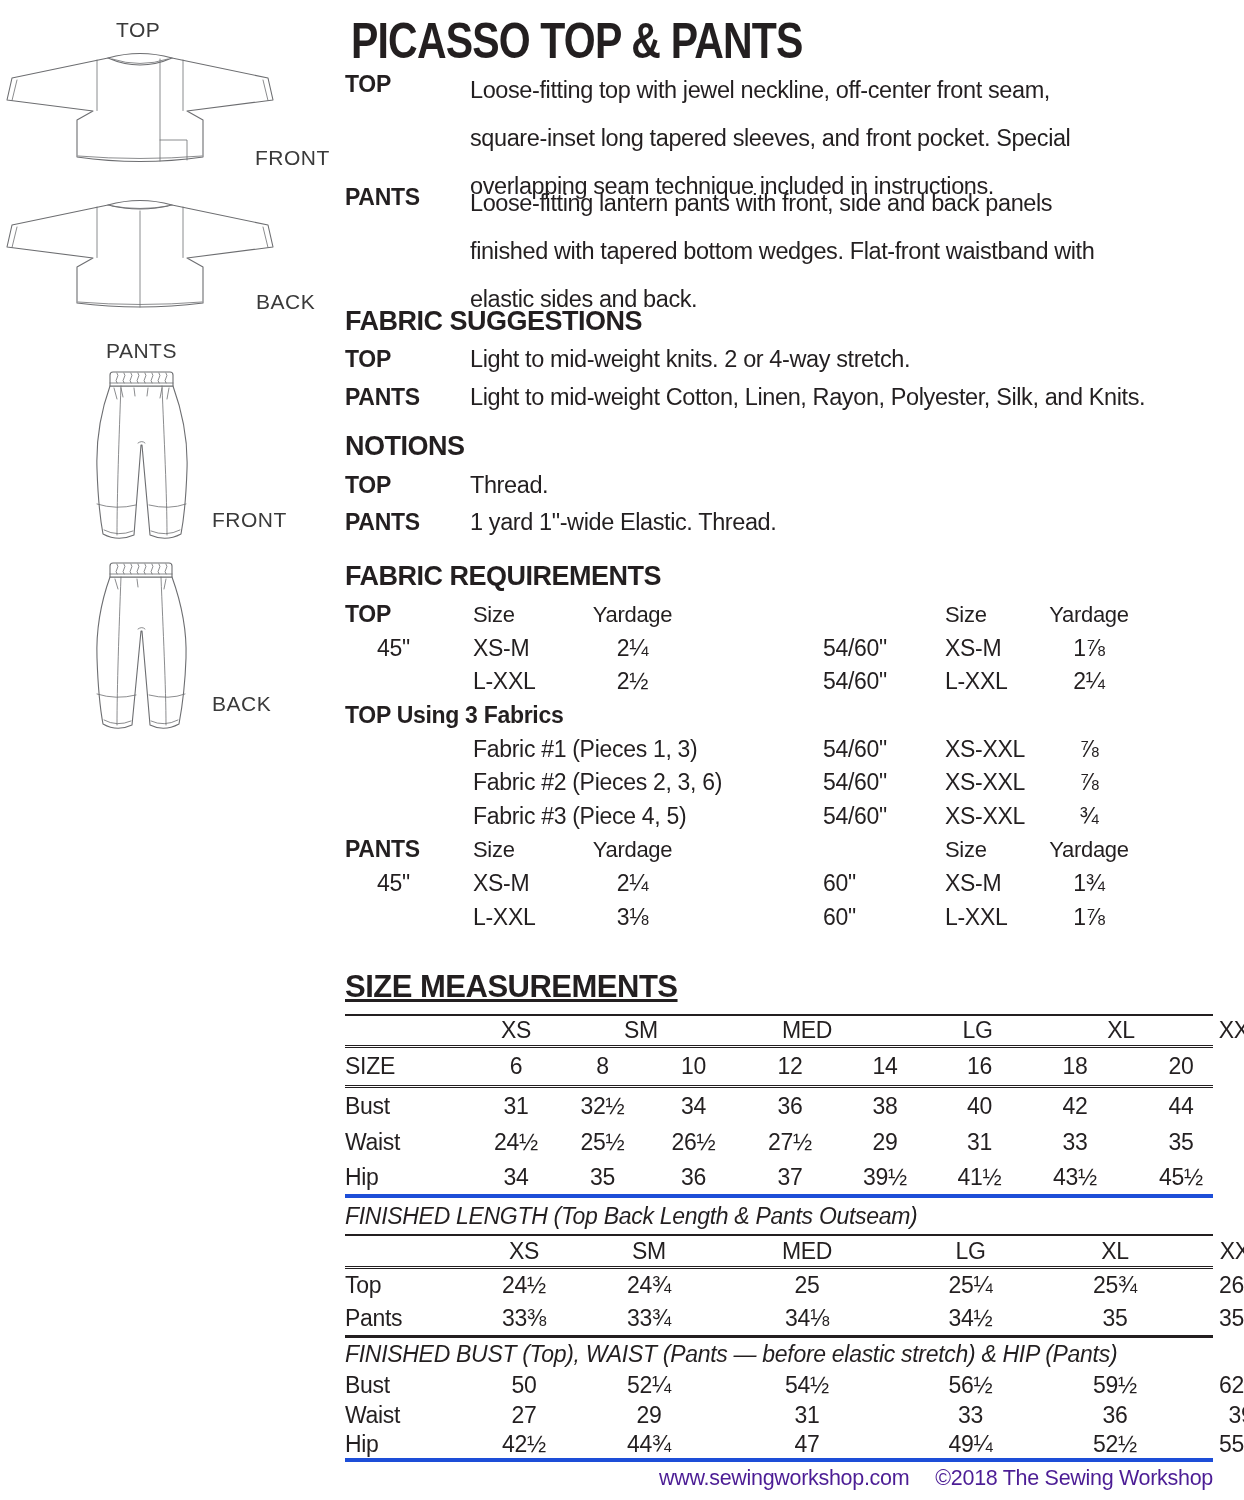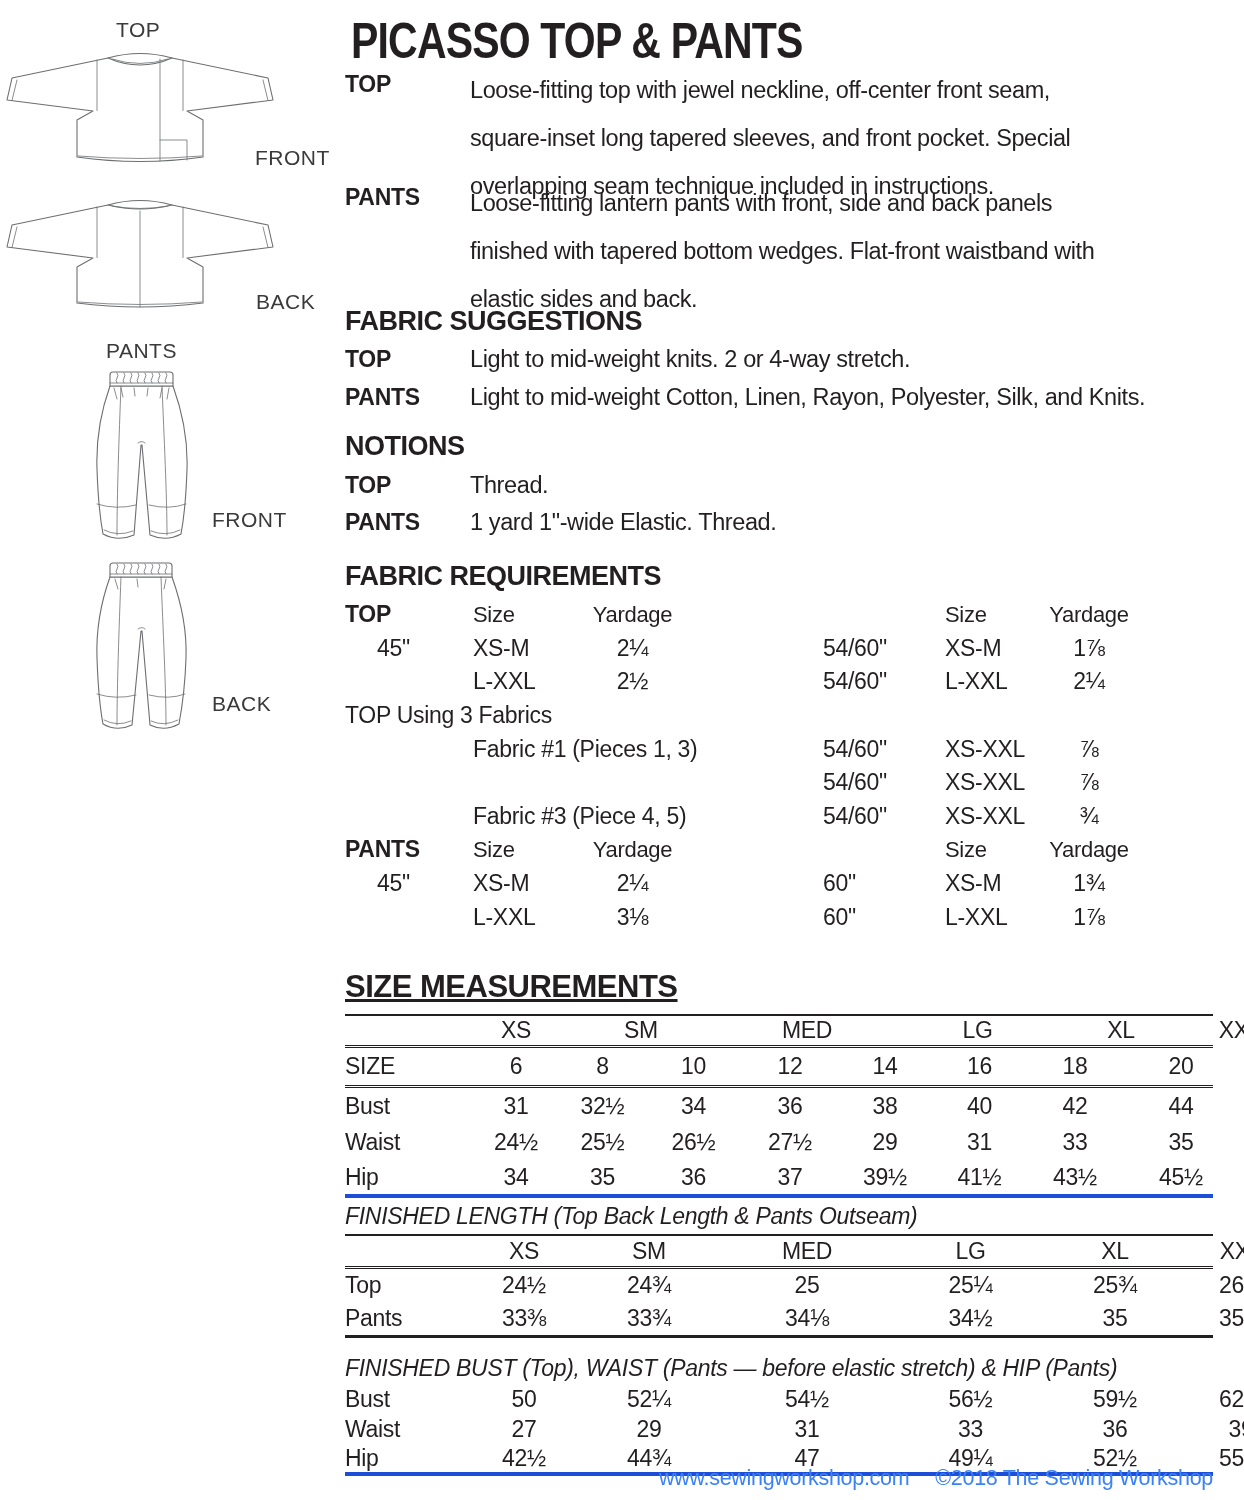--- a/index.html
+++ b/index.html
@@ -44,41 +44,41 @@
   }
   .fr-row .c1 { grid-column:1; font-weight:bold; }
   .fr-row .c1.indent { font-weight:normal; padding-left:32px; }
   .fr-row .c2 { grid-column:2; }
   .fr-row .c3 { grid-column:3; text-align:center; }
   .fr-row .c5 { grid-column:5; }
   .fr-row .c7 { grid-column:7; }
   .fr-row .c8 { grid-column:8; text-align:center; }
   .fr-row .hdr { font-size:22px; }
   .fr-row .fabric { grid-column:2 / 5; }
-  .fr-row .span-label { grid-column:1 / 5; font-weight:normal; }
+  .fr-row .span-label { grid-column:1 / 5; font-weight:bold; }
 
   
   .sm-tables { width:868px; font-size:23px; letter-spacing:-0.3px; }
   .t-row { display:grid; align-items:center; width:868px;gap:20px; }
   .g11 { grid-template-columns:117px 68px 65px 77px 76px 74px 75px 76px 96px 102px 1fr; }
   .g8  { grid-template-columns:117px 68px 142px 150px 151px 96px 102px 1fr; }
   .g8b { grid-template-columns:117px 84px 126px 150px 137px 112px 100px 1fr; }
   .t-row > span { text-align:center; }
   .t-row > .rl { text-align:left; }
   .full-row { display:flex; align-items:center; width:868px;font-style:italic; }
 
   .bt2 { border-top:2px solid #231f20; }
   .bb2 { border-bottom:2px solid #231f20; }
   .bb3d { border-bottom:3px double #231f20; }
   .bb3 { border-bottom:3px solid #231f20; }
   .bb4 { border-bottom:4px solid #1d4ed8; }
 
   .footer {
     display:flex; justify-content:flex-end; gap:26px; width:868px;
-    font-size:21.5px; letter-spacing:-0.3px; color:#3b82f6;
+    font-size:21.5px; letter-spacing:-0.3px; color:#4c1d95;
   }
 </style>
 </head>
 <body>
 
 <div class="abs ill-label" style="left:116px; top:18px;">TOP</div>
 
 <svg class="sketch abs" style="left:5px; top:48px;" width="270" height="125" viewBox="0 0 270 125">
   <path d="M 103,10 Q 135,1 167,10"></path>
   <path class="body" d="M 103,10 L 7,30 L 2,52 L 88,63 L 72,72 L 72,109 Q 135,118 198,109 L 198,72 L 182,63 L 268,52 L 263,30 L 167,10 Q 135,24 103,10 Z"></path>
@@ -194,20 +194,21 @@
   <div class="fr-row">
     <span class="span-label">TOP Using 3 Fabrics</span>
   </div>
   <div class="fr-row">
     <span class="fabric">Fabric #1 (Pieces 1, 3)</span>
     <span class="c5">54/60"</span>
     <span class="c7">XS-XXL</span>
     <span class="c8">⅞</span>
   </div>
   <div class="fr-row">
+    <span class="fabric">Fabric #2 (Pieces 2, 3, 6)</span>
     <span class="c5">54/60"</span>
     <span class="c7">XS-XXL</span>
     <span class="c8">⅞</span>
   </div>
   <div class="fr-row">
     <span class="fabric">Fabric #3 (Piece 4, 5)</span>
     <span class="c5">54/60"</span>
     <span class="c7">XS-XXL</span>
     <span class="c8">¾</span>
   </div>
@@ -319,21 +320,21 @@
   </div>
   <div class="t-row g8b bb3" style="height:36px;">
     <span class="rl">Pants</span>
     <span>33⅜</span>
     <span>33¾</span>
     <span>34⅛</span>
     <span>34½</span>
     <span>35</span>
     <span>35½</span>
   </div>
-  <div class="full-row" style="height:32px;margin-top:14px;">
+  <div class="full-row" style="height:32px;">
     <span>FINISHED BUST (Top), WAIST (Pants — before elastic stretch) &amp; HIP (Pants)</span>
   </div>
   <div class="t-row g8b" style="height:30px;">
     <span class="rl">Bust</span>
     <span>50</span>
     <span>52¼</span>
     <span>54½</span>
     <span>56½</span>
     <span>59½</span>
     <span>62¾</span>

